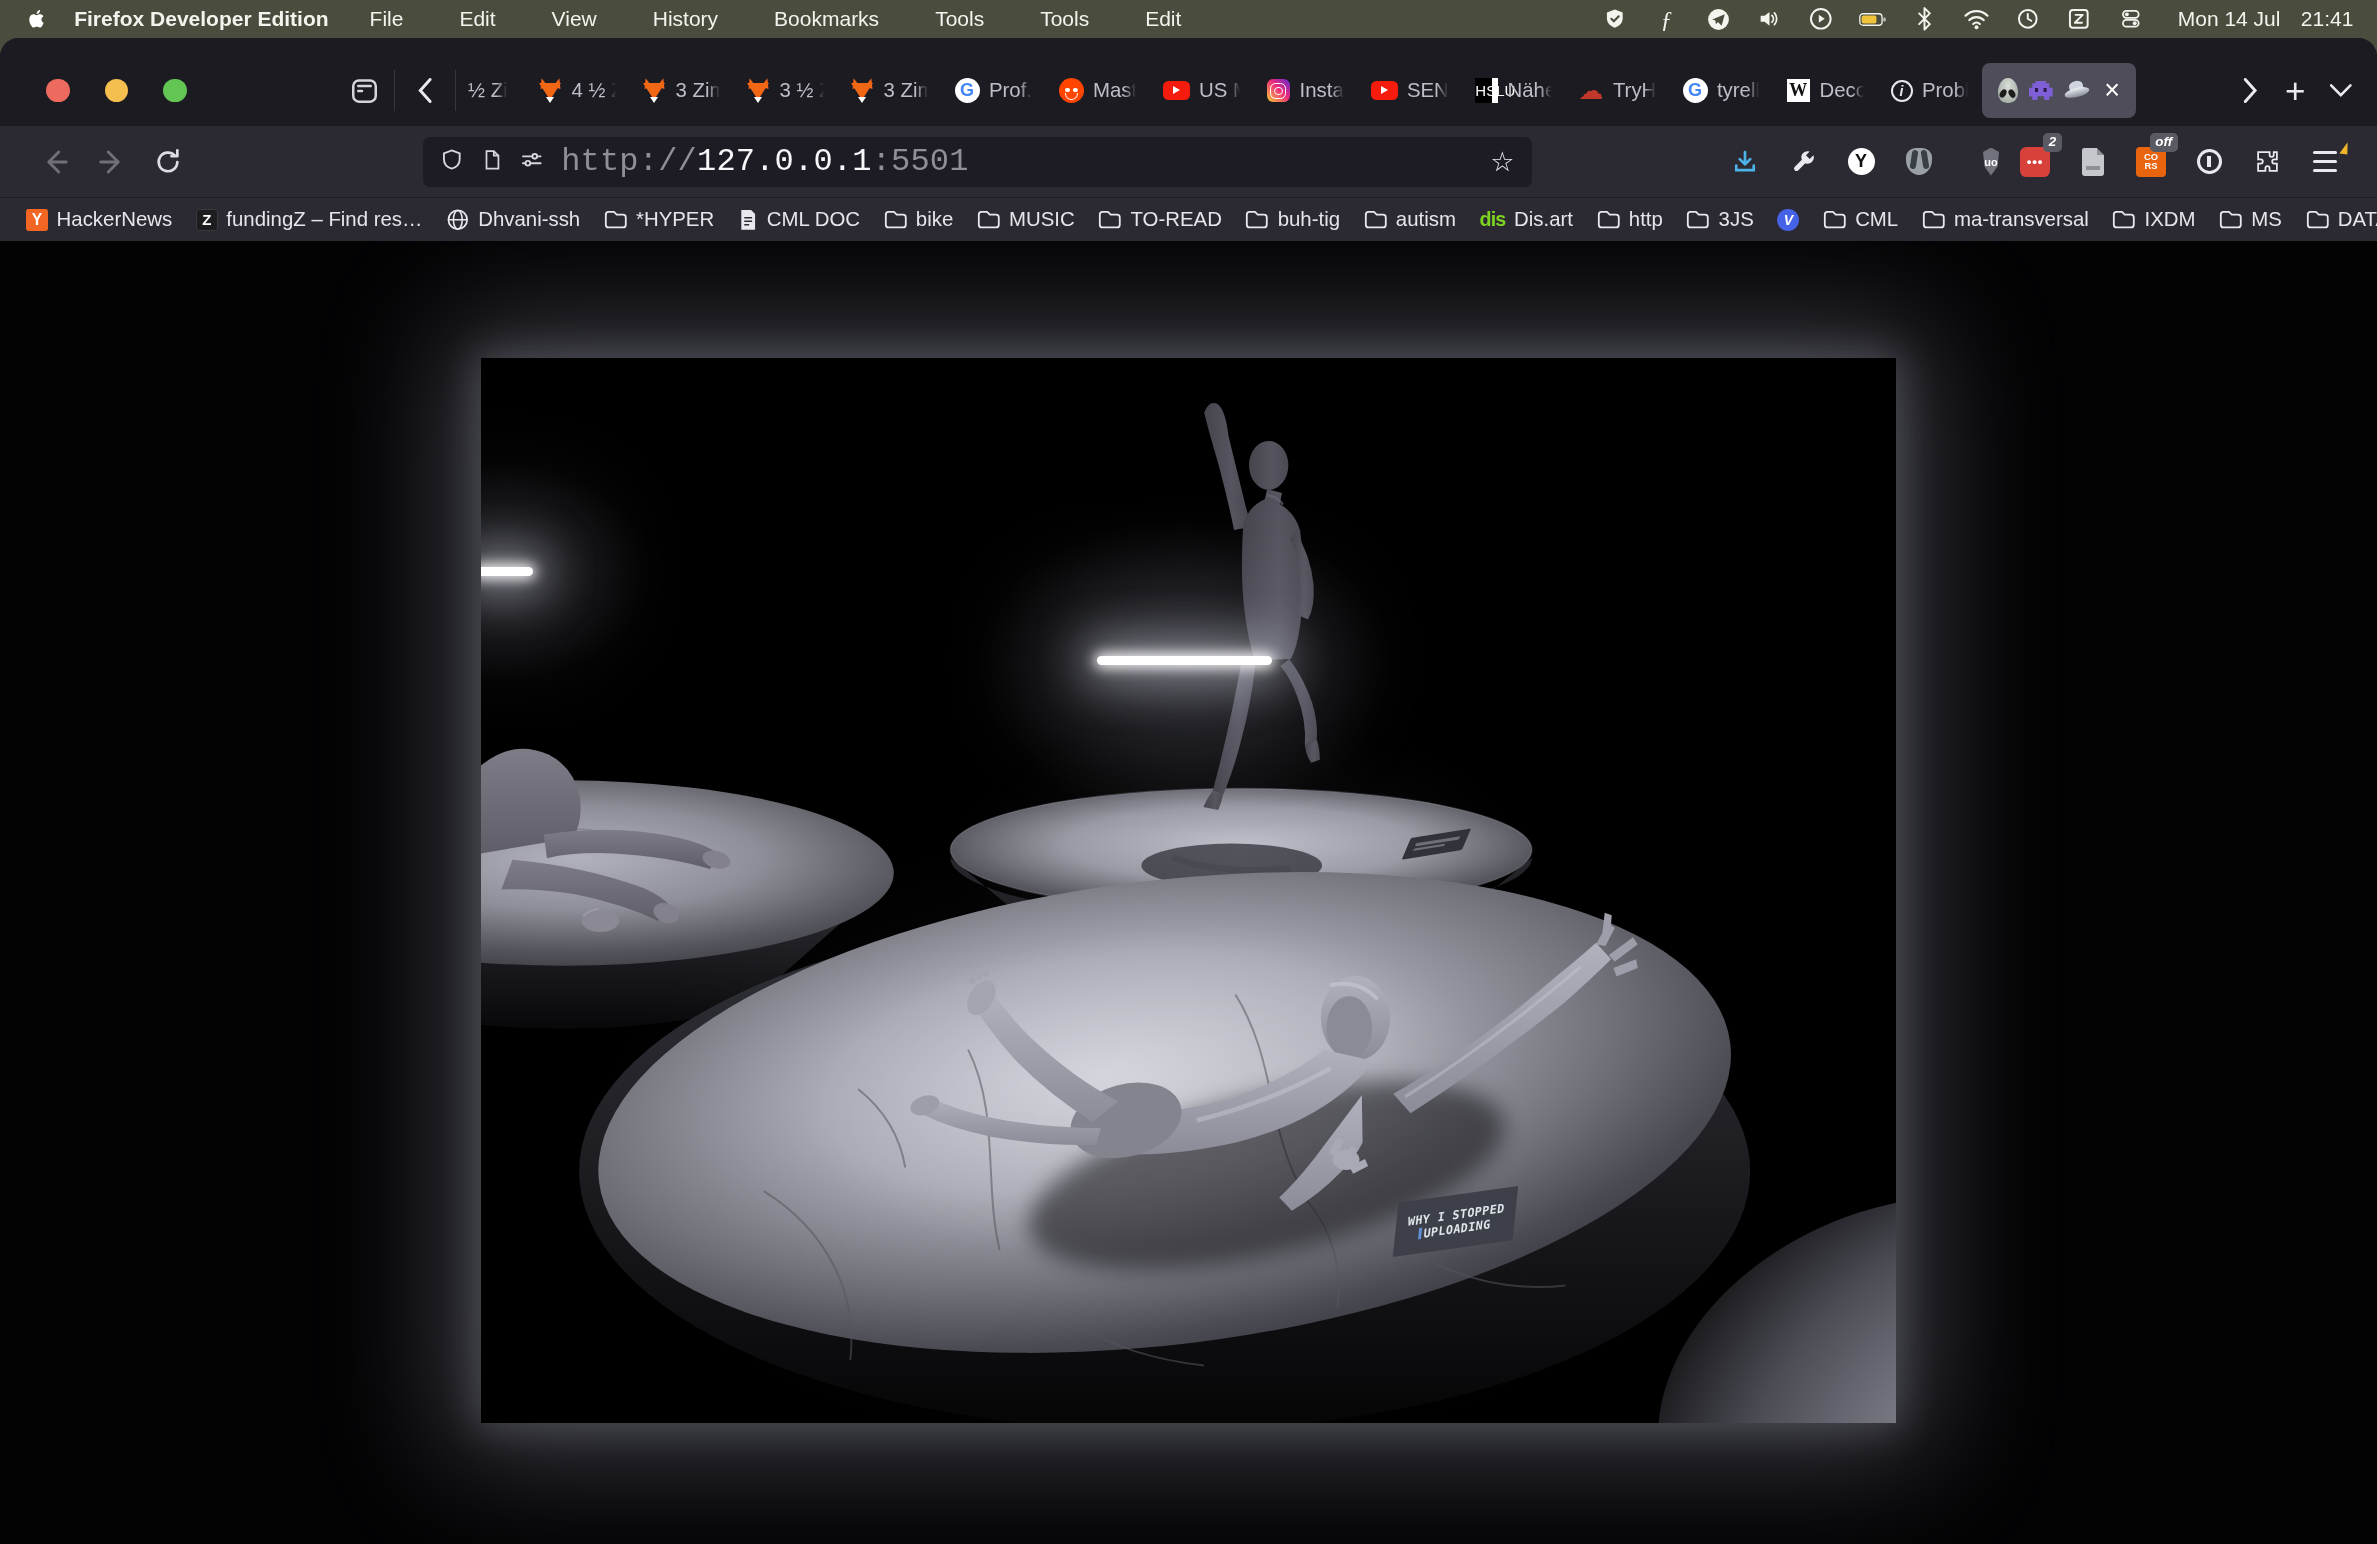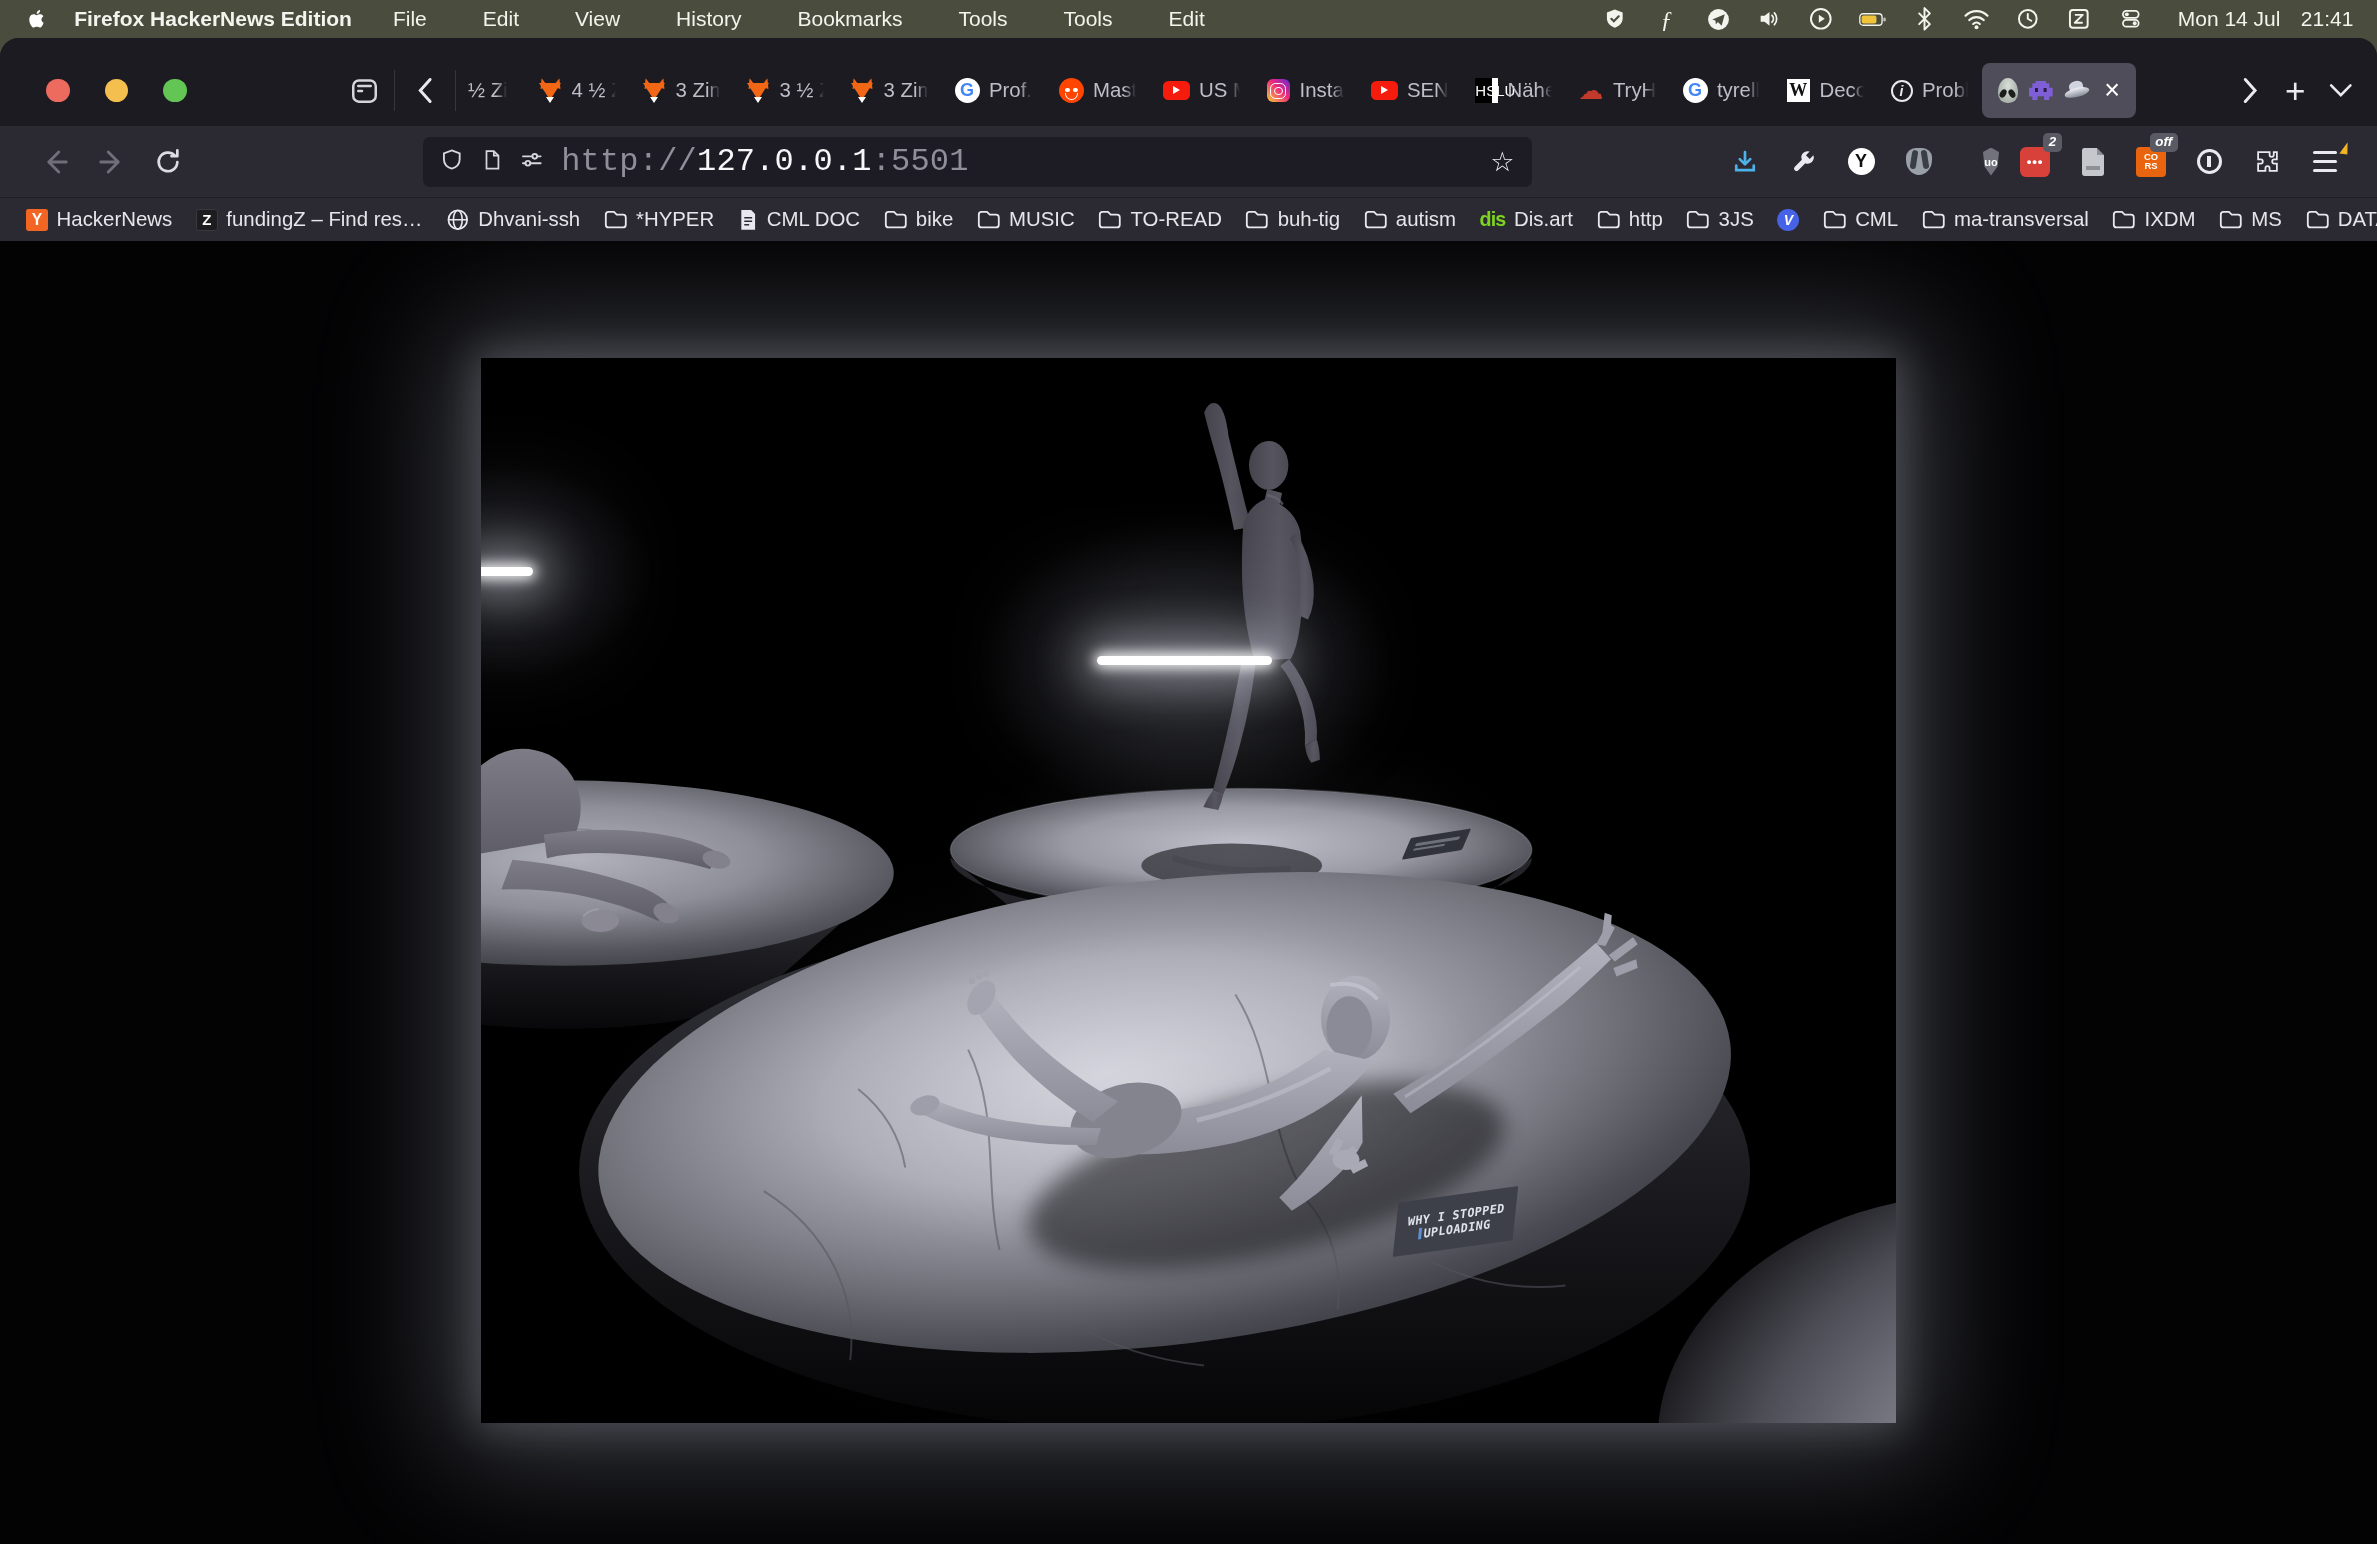--- a/index.html
+++ b/index.html
@@ -134,21 +134,21 @@
 </head>
 <body>
 
 <div class="menubar">
   <span class="apple">
     <svg width="23.6" height="23.6" viewBox="0 0 24 24">
         <path d="M16.7 12.8c0-2.3 1.9-3.4 2-3.5-1.1-1.6-2.8-1.8-3.4-1.8-1.4-.1-2.8.8-3.5.8-.7 0-1.8-.8-3-.8-1.5 0-2.9.9-3.7 2.2-1.6 2.7-.4 6.8 1.1 9 .7 1.1 1.6 2.3 2.8 2.2 1.1 0 1.6-.7 3-.7s1.8.7 3 .7c1.2 0 2-1.1 2.7-2.2.9-1.3 1.2-2.5 1.2-2.6-.1 0-2.2-.9-2.2-3.3z" fill="#fff"></path>
         <path d="M14.4 5.8c.6-.8 1-1.8.9-2.8-.9 0-1.9.6-2.5 1.3-.6.7-1 1.7-.9 2.7 1 .1 2-.5 2.5-1.2z" fill="#fff"></path>
       </svg>
   </span>
-  <span class="appname">Firefox HackerNews Edition</span>
+  <span class="appname">Firefox Developer Edition</span>
   <span class="menus">
       <span>File</span>
       <span>Edit</span>
       <span>View</span>
       <span>History</span>
       <span>Bookmarks</span>
       <span>Tools</span>
       <span>Tools</span>
       <span>Edit</span>
     </span>

